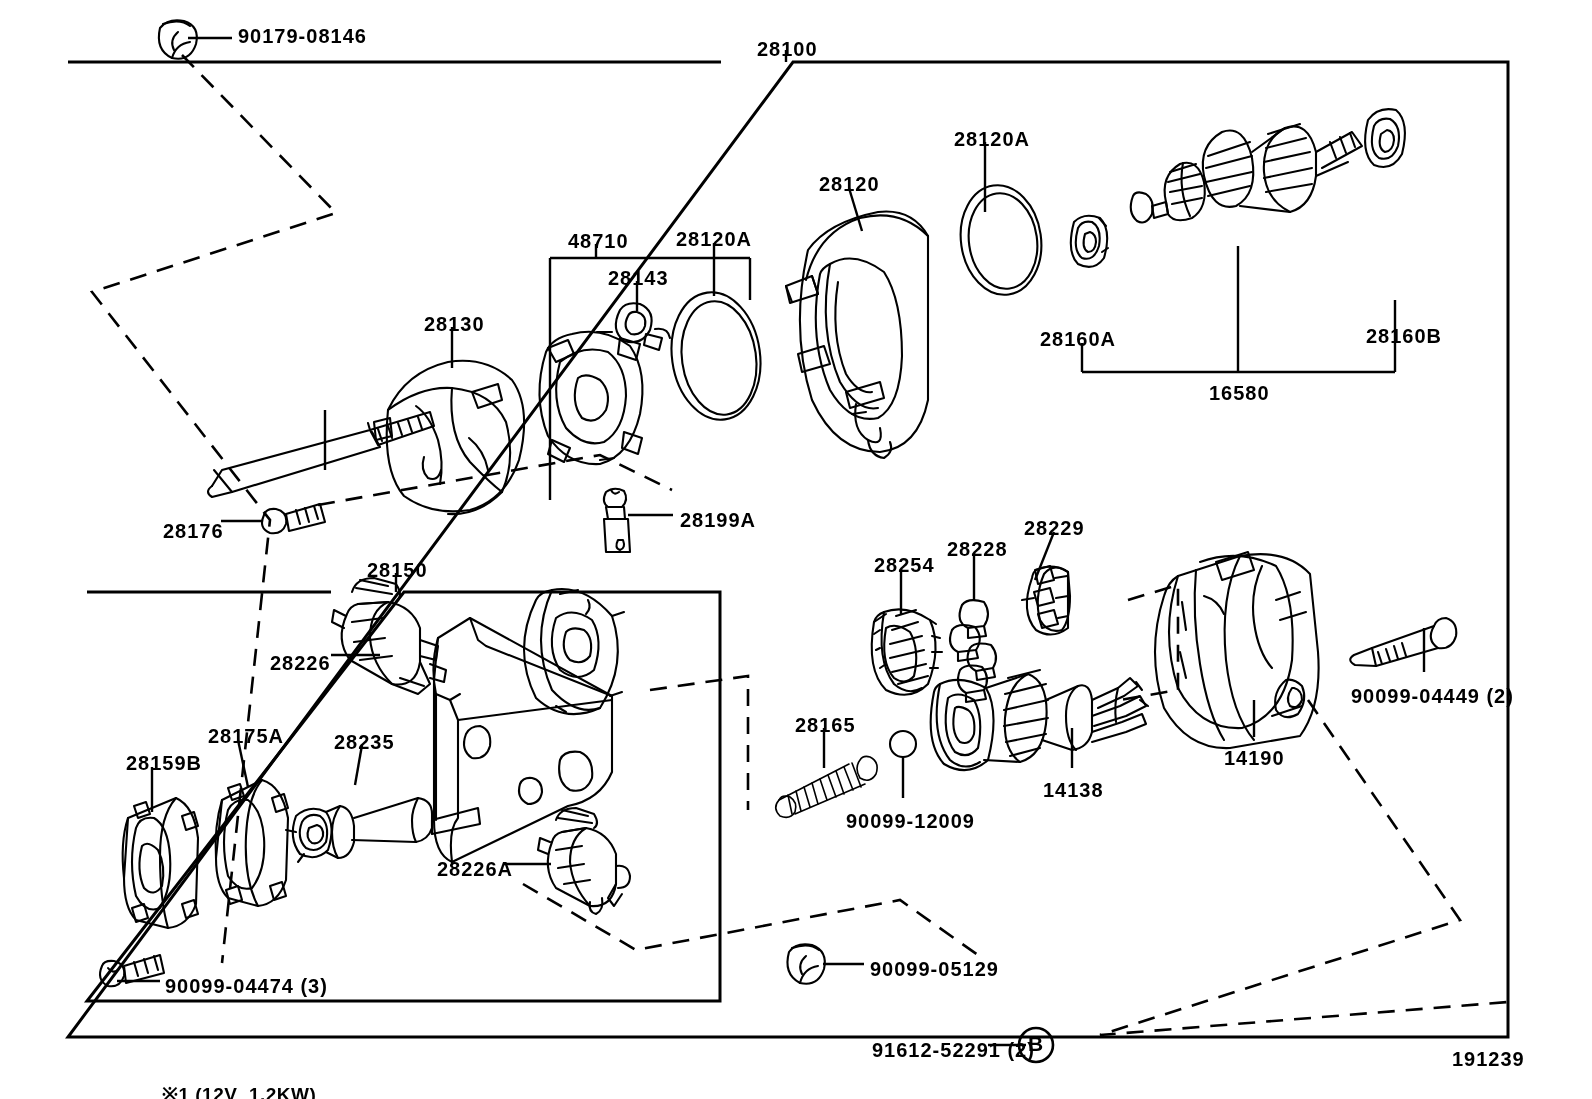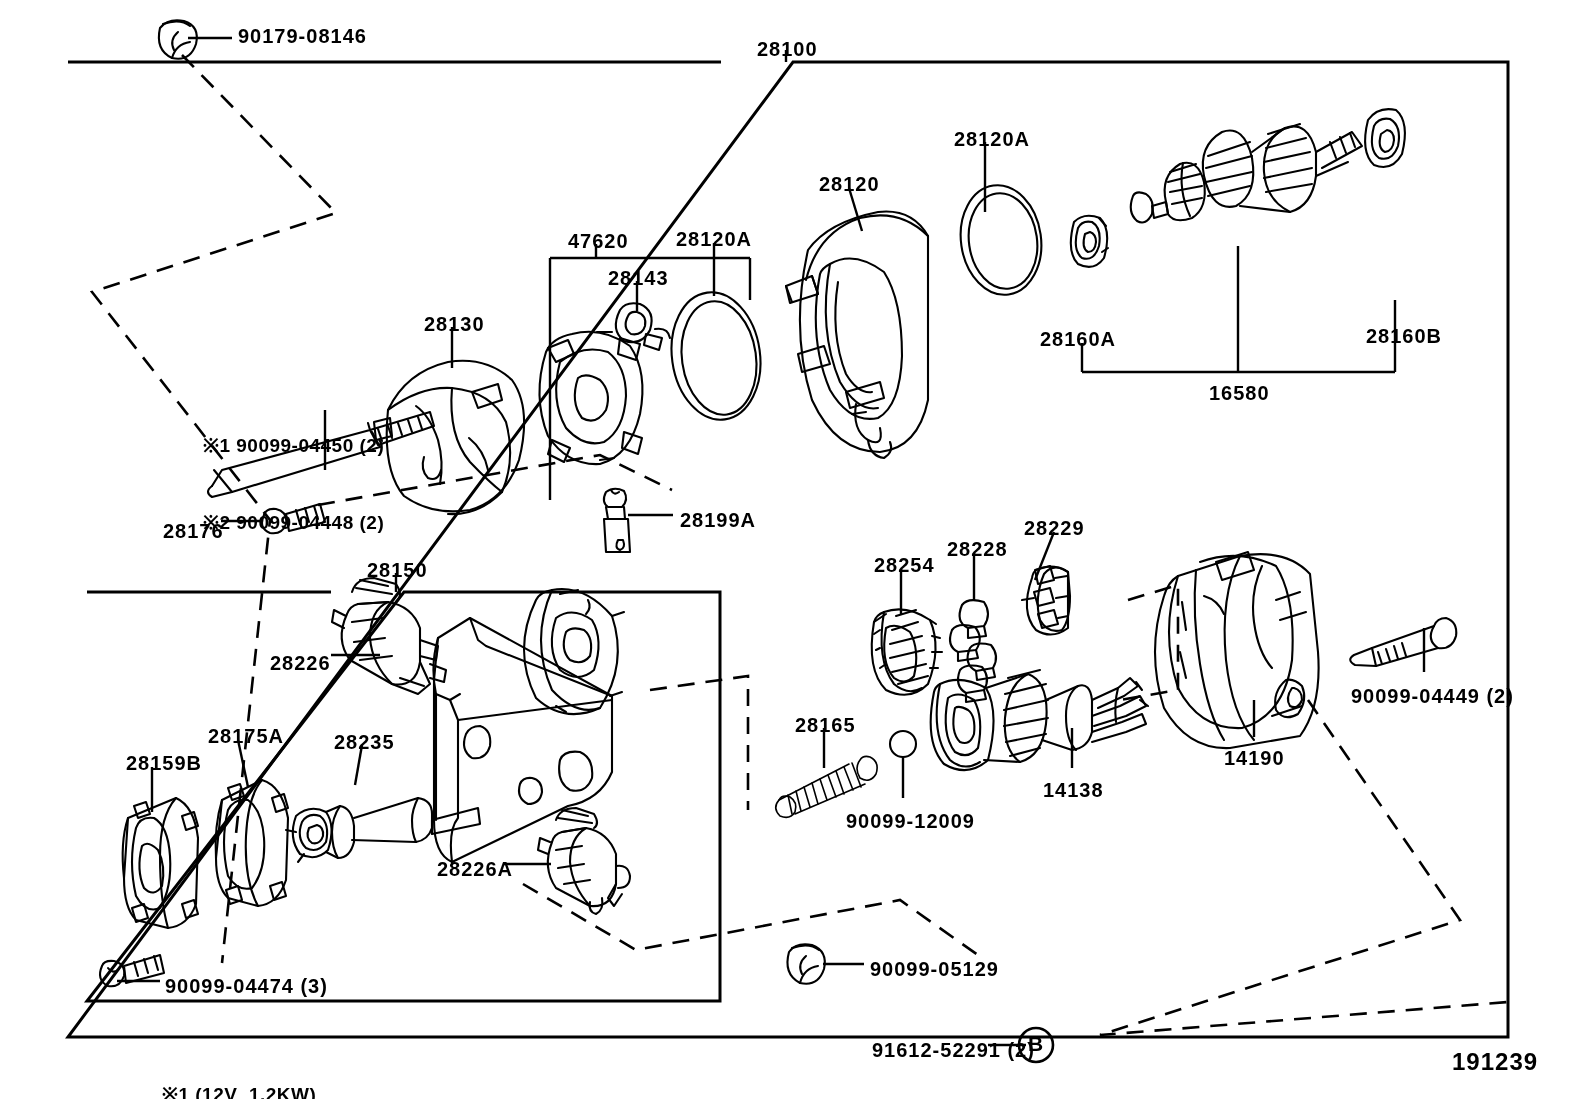--- a/index.html
+++ b/index.html
@@ -3,21 +3,21 @@
 <meta charset="utf-8">
 <style>
   html,body{margin:0;padding:0;background:#fff;}
   body{width:1592px;height:1099px;position:relative;overflow:hidden;
        font-family:"Liberation Sans",sans-serif;color:#000;}
   #sheet{position:absolute;inset:0;width:1592px;height:1099px;}
   .lbl{position:absolute;font-weight:bold;font-size:20px;letter-spacing:1px;
        white-space:nowrap;line-height:1.05;}
   .note{position:absolute;font-weight:bold;font-size:19px;white-space:pre;
         line-height:1.35;letter-spacing:0.5px;}
-  .diagid{position:absolute;font-weight:bold;font-size:24px;letter-spacing:1px;}
+  .diagid{position:absolute;font-weight:bold;font-size:20px;letter-spacing:1px;}
   svg{position:absolute;left:0;top:0;}
   .pt{fill:none;stroke:#000;stroke-width:2.1;stroke-linejoin:round;stroke-linecap:round;}
   .pt.thin{stroke-width:1.6;}
   .leader{stroke:#000;stroke-width:2.4;fill:none;}
   .frame{stroke:#000;stroke-width:3;fill:none;}
   .dash{stroke:#000;stroke-width:2.6;fill:none;stroke-dasharray:17 11;}
 </style>
 </head>
 <body>
 
@@ -366,21 +366,21 @@
     <circle cx="1036" cy="1045" r="17" fill="none" stroke="#000" stroke-width="2.6"></circle>
   </g>
 </svg>
 
 <div class="lbl" style="left:1028px;top:1033px;font-size:21px;">B</div>
 
 <div class="lbl" style="left:238px;top:26px">90179-08146</div>
 <div class="lbl" style="left:757px;top:39px">28100</div>
 <div class="lbl" style="left:954px;top:129px">28120A</div>
 <div class="lbl" style="left:819px;top:174px">28120</div>
-<div class="lbl" style="left:568px;top:231px">47620</div>
+<div class="lbl" style="left:568px;top:231px">48710</div>
 <div class="lbl" style="left:676px;top:229px">28120A</div>
 <div class="lbl" style="left:608px;top:268px">28143</div>
 <div class="lbl" style="left:424px;top:314px">28130</div>
 <div class="lbl" style="left:1040px;top:329px">28160A</div>
 <div class="lbl" style="left:1366px;top:326px">28160B</div>
 <div class="lbl" style="left:1209px;top:383px">16580</div>
 <div class="lbl" style="left:163px;top:521px">28176</div>
 <div class="lbl" style="left:680px;top:510px">28199A</div>
 <div class="lbl" style="left:1024px;top:518px">28229</div>
 <div class="lbl" style="left:947px;top:539px">28228</div>
@@ -393,24 +393,20 @@
 <div class="lbl" style="left:334px;top:732px">28235</div>
 <div class="lbl" style="left:1224px;top:748px">14190</div>
 <div class="lbl" style="left:126px;top:753px">28159B</div>
 <div class="lbl" style="left:1043px;top:780px">14138</div>
 <div class="lbl" style="left:846px;top:811px">90099-12009</div>
 <div class="lbl" style="left:437px;top:859px">28226A</div>
 <div class="lbl" style="left:870px;top:959px">90099-05129</div>
 <div class="lbl" style="left:165px;top:976px">90099-04474 (3)</div>
 <div class="lbl" style="left:872px;top:1040px">91612-52291 (2)</div>
 
-<div class="note" style="left:203px;top:382px">
-  <div>※1 90099-04450 (2)</div>
-  <div>※2 90099-04448 (2)</div>
-</div>
 
 <div class="note" style="left:162px;top:1031px">
   <div>※1 (12V  1.2KW)</div>
   
 </div>
 
 <div class="diagid" style="left:1452px;top:1048px">191239</div>
 
 </div>
 

